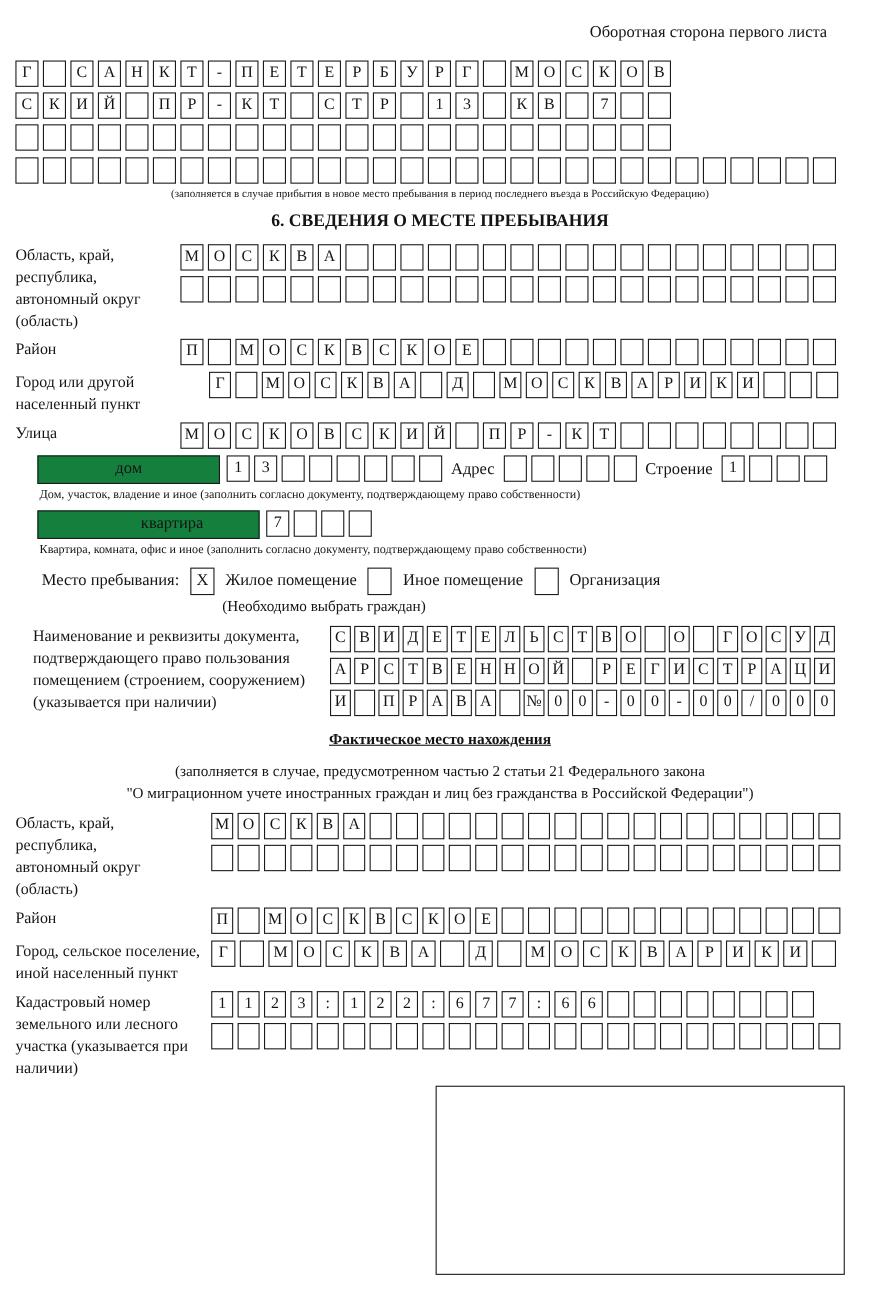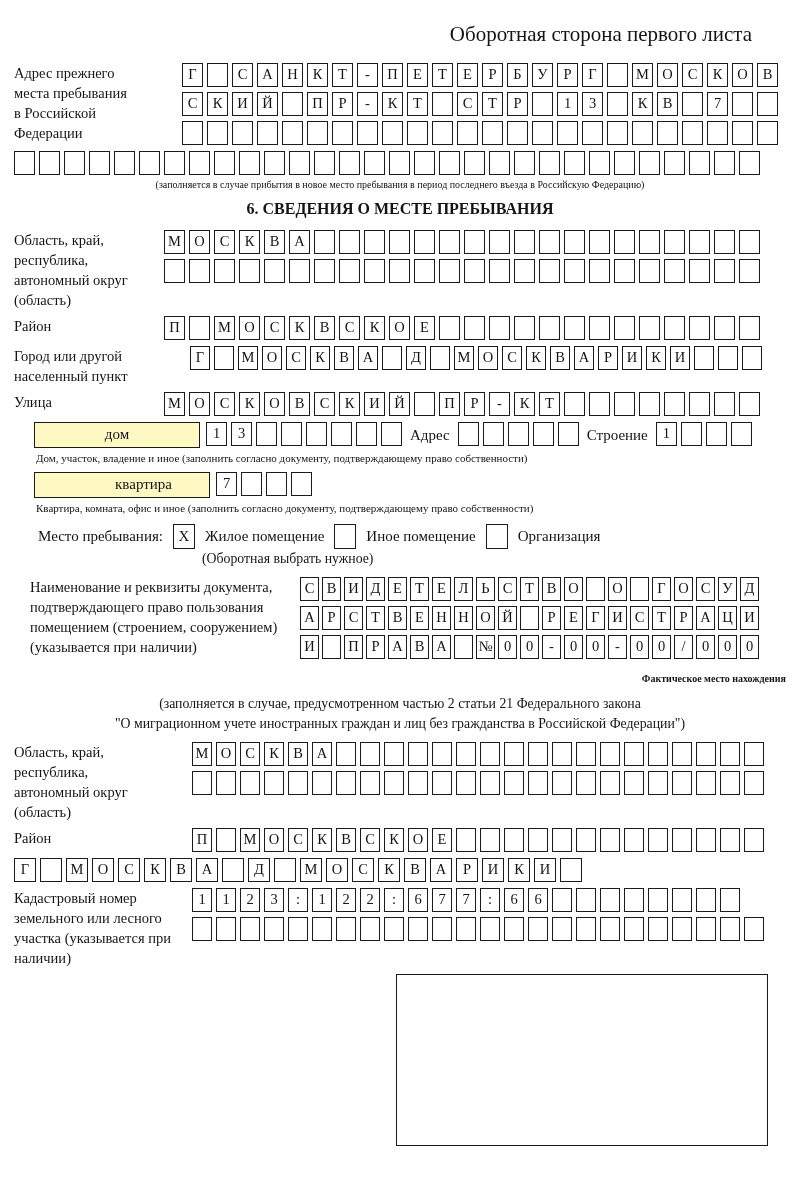--- a/index.html
+++ b/index.html
@@ -1,60 +1,57 @@
 <!DOCTYPE html>
 <html><head>
 <meta charset="utf-8">
 <style>
   html,body{margin:0;padding:0;background:#ffffff;}
   body{width:800px;height:1180px;overflow:hidden;color:#141414;
        font-family:"Liberation Serif",serif;-webkit-font-smoothing:antialiased;}
   .page{padding:10px 14px 0 14px;box-sizing:border-box;width:800px;}
-  .hdr{ text-align:right;font-size:21px;margin:12px 34px 16px 0;}
+  .hdr{ text-align:right;font-size:15px;margin:12px 34px 16px 0;}
   .frow{display:flex;align-items:flex-start;margin-bottom:6px;}
   .flabel{font-size:14.5px;line-height:20px;}
   .w170{flex:0 0 168px;} .w150{flex:0 0 150px;} .w178{flex:0 0 178px;} .w270{flex:0 0 270px;margin-left:16px;}
   .cap125{max-width:122px;} .cap118{max-width:118px;} .cap160{max-width:160px;}
   .cellcol{display:flex;flex-direction:column;gap:5px;}
   .cells{display:flex;gap:4px;}
   .cell{box-sizing:border-box;flex:0 0 21px;width:21px;height:24px;border:1.7px solid #1b1b1b;
         text-align:center;font-size:14.5px;line-height:21px;background:#fff;}
   .cw20 .cell{flex-basis:20px;width:20px;}
   .cw22 .cell{flex-basis:22px;width:22px;}
   .tight{gap:3px;} .tight .cell{flex-basis:19px;width:19px;}
   .fullrow{margin:0 0 4px 0;}
   .note{font-size:10px;text-align:center;margin:2px 0 10px 0;}
   .note-left{font-size:11px;text-align:left;margin:2px 0 8px 22px;}
   .h2{font-size:16px;font-weight:bold;text-align:center;margin:6px 0 12px 0;}
-  .h3{font-size:10px;font-weight:bold;text-align:right;margin:14px 0 10px 0;}
+  .h3{font-size:14px;font-weight:bold;text-align:center;margin:14px 0 10px 0;text-decoration:underline;}
   .indent26{margin-left:26px;}
   .labelbox{box-sizing:border-box;border:1.7px solid #1b1b1b;height:26px;line-height:23px;
-            text-align:center;font-size:15px;background:#fef9c3;}
+            text-align:center;font-size:15px;background:#15803d;}
   .dom-box{width:166px;margin-right:6px;}
-  .kv-box{width:176px;margin-right:6px;padding-left:43px;}
+  .kv-box{width:202px;margin-right:6px;padding-left:43px;}
   .inline-lbl{font-size:15px;line-height:26px;margin:0 8px;white-space:nowrap;}
   .houser{margin-left:20px;margin-bottom:4px;}
   .stay{display:flex;align-items:center;margin:10px 0 2px 24px;font-size:15px;}
   .chk{box-sizing:border-box;width:22px;height:25px;border:1.7px solid #1b1b1b;text-align:center;
        font-size:15px;line-height:22px;margin:0 10px;background:#fff;flex:0 0 22px;}
   .stay-note{font-size:13.8px;margin:2px 0 10px 188px;}
   .notes-center{font-size:13.8px;text-align:center;line-height:20px;margin-bottom:8px;}
   .stamp-box{margin-left:382px;width:372px;height:172px;border:1.8px solid #1b1b1b;box-sizing:border-box;background:#fff;}
 </style>
 </head>
 <body>
 
 <div class="page">
 
   <div class="hdr">Оборотная сторона первого листа</div>
 
   <div class="frow">
-    <div class="flabel w170">
-      <span class="cap125" style="display:inline-block">Адрес прежнего места пребывания в Российской Федерации</span>
-    </div>
     <div class="cellcol">
       <div class="cells">
           <span class="cell">Г</span>
           <span class="cell"></span>
           <span class="cell">С</span>
           <span class="cell">А</span>
           <span class="cell">Н</span>
           <span class="cell">К</span>
           <span class="cell">Т</span>
           <span class="cell">-</span>
@@ -358,21 +355,21 @@
 
   <div class="stay">
     <span>Место пребывания:</span>
     <span class="chk">X</span>
     <span>Жилое помещение</span>
     <span class="chk"></span>
     <span>Иное помещение</span>
     <span class="chk"></span>
     <span>Организация</span>
   </div>
-  <div class="stay-note">(Оборотная выбрать нужное)</div>
+  <div class="stay-note">(Необходимо выбрать граждан)</div>
 
   <div class="frow">
     <div class="flabel w270">
       <span class="cap160" style="display:inline-block;max-width:252px">Наименование и реквизиты документа, подтверждающего право пользования помещением (строением, сооружением) (указывается при наличии)</span>
     </div>
     <div class="cellcol">
       <div class="cells tight">
           <span class="cell">С</span>
           <span class="cell">В</span>
           <span class="cell">И</span>
@@ -534,20 +531,21 @@
         <span class="cell"></span>
         <span class="cell"></span>
         <span class="cell"></span>
         <span class="cell"></span>
         <span class="cell"></span>
         <span class="cell"></span>
       </div>
   </div>
 
   <div class="frow">
+    <div class="flabel w178">Город, сельское поселение, иной населенный пункт</div>
     <div class="cells cw22">
         <span class="cell">Г</span>
         <span class="cell"></span>
         <span class="cell">М</span>
         <span class="cell">О</span>
         <span class="cell">С</span>
         <span class="cell">К</span>
         <span class="cell">В</span>
         <span class="cell">А</span>
         <span class="cell"></span>

